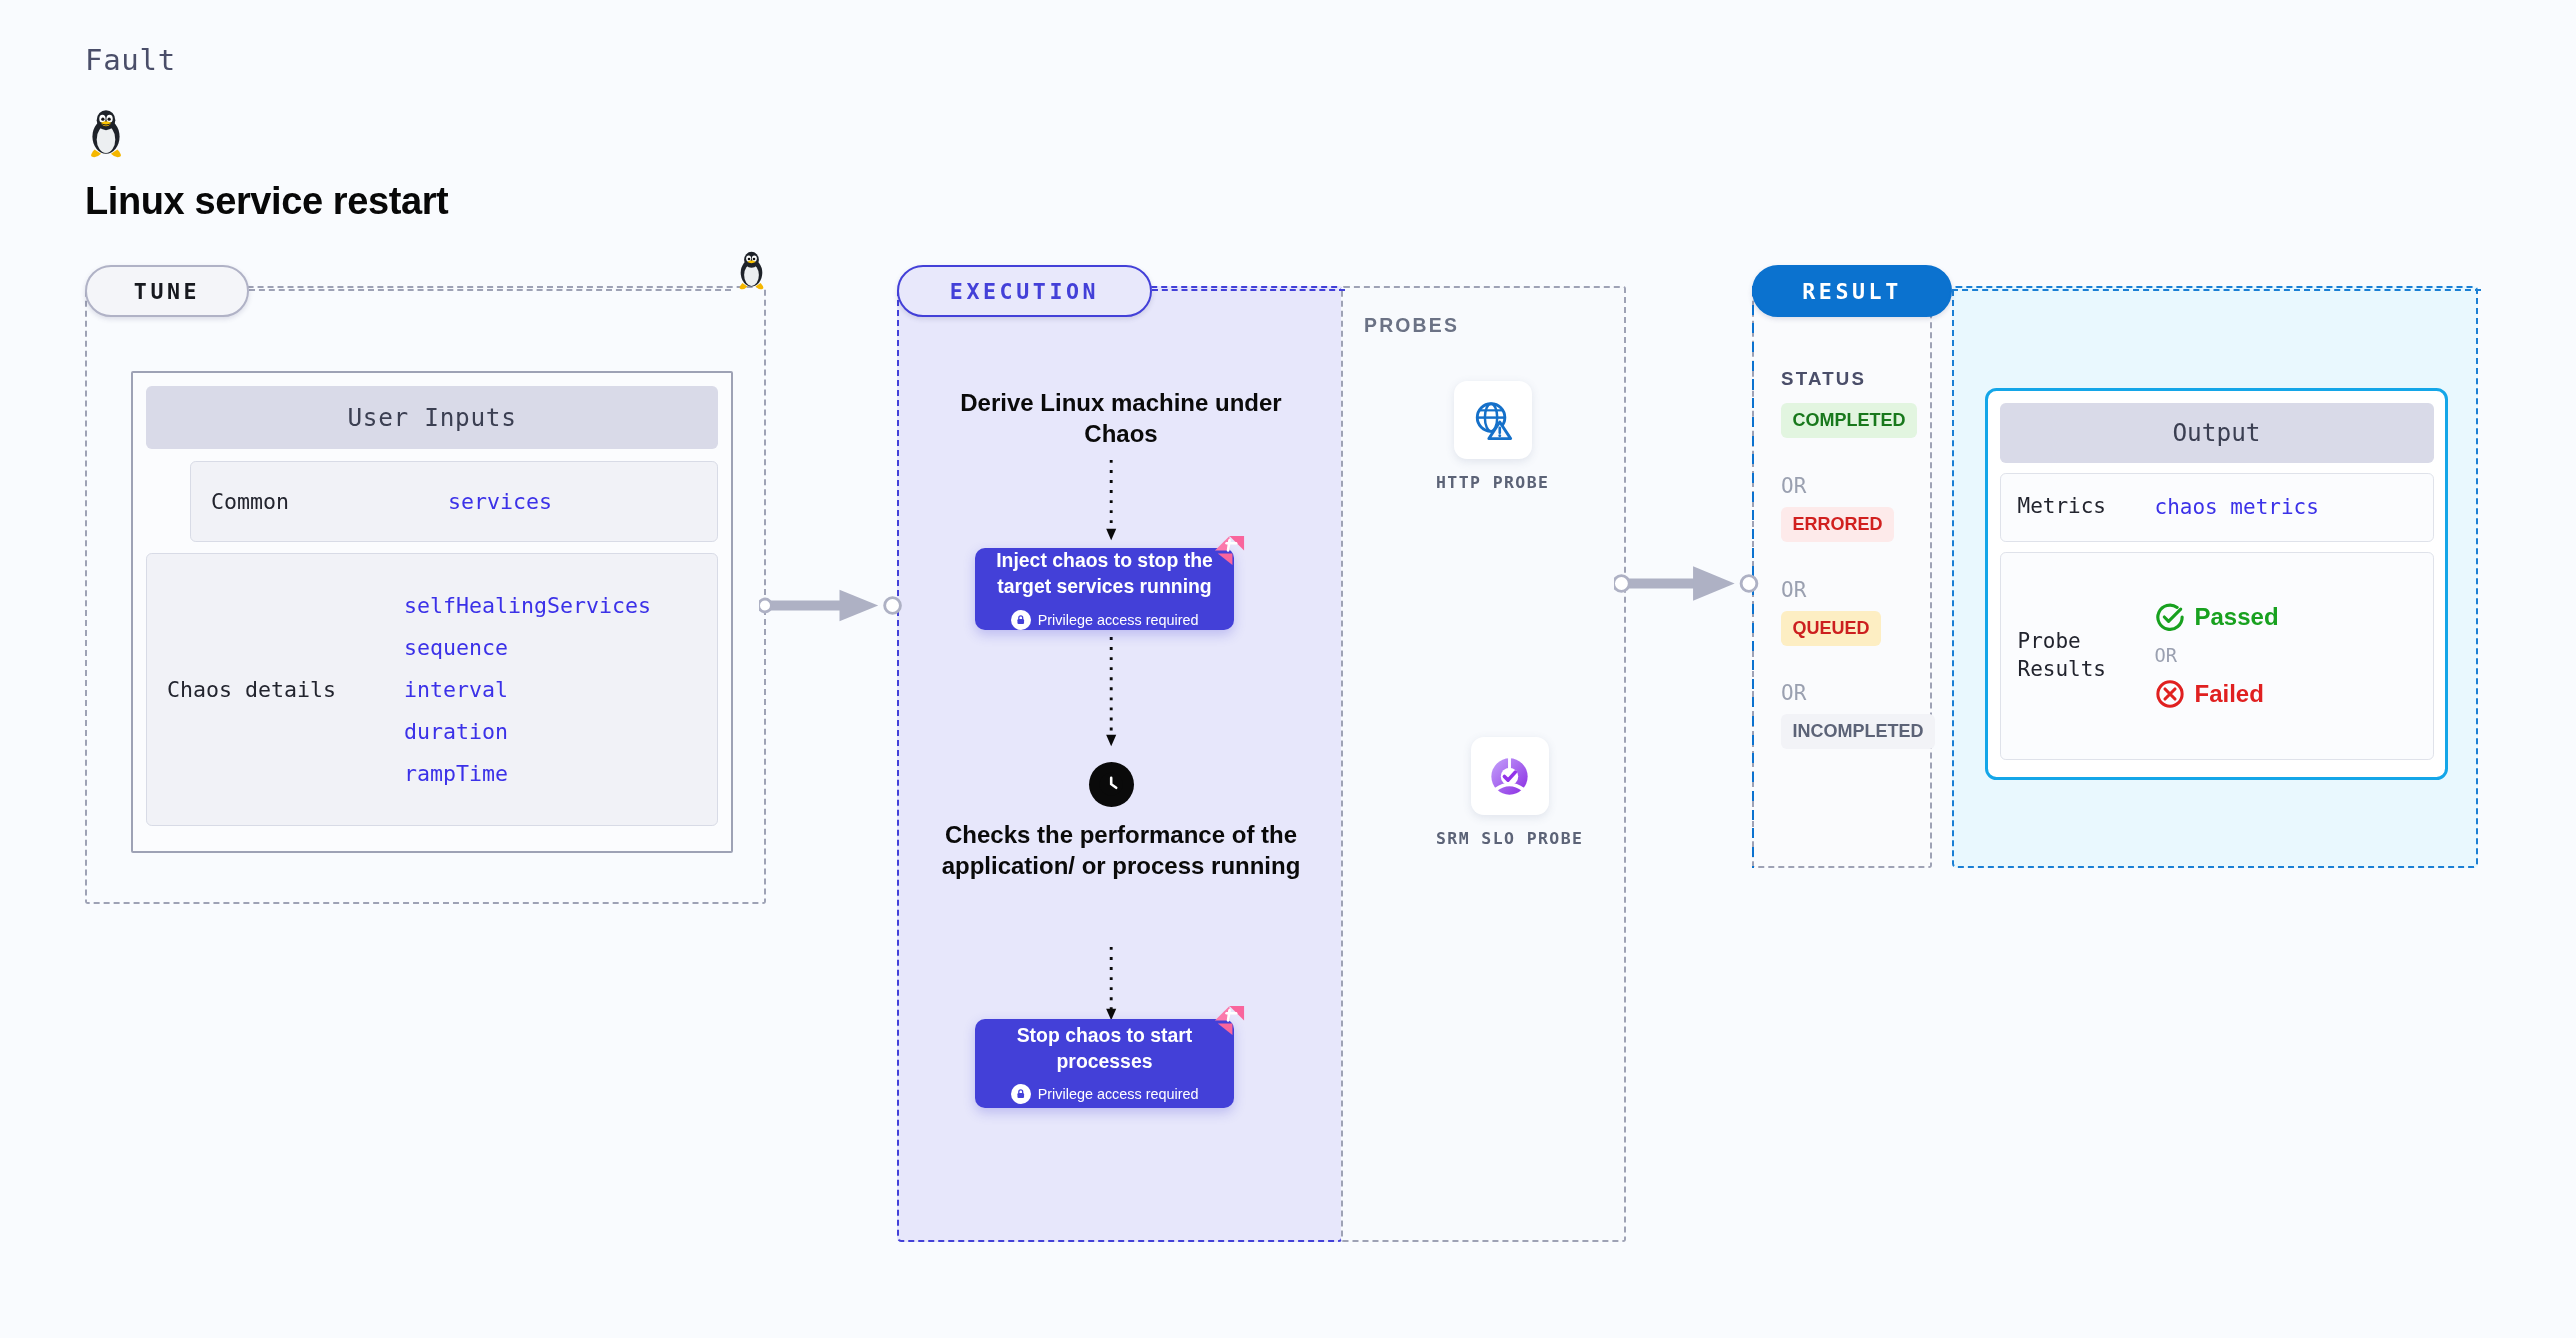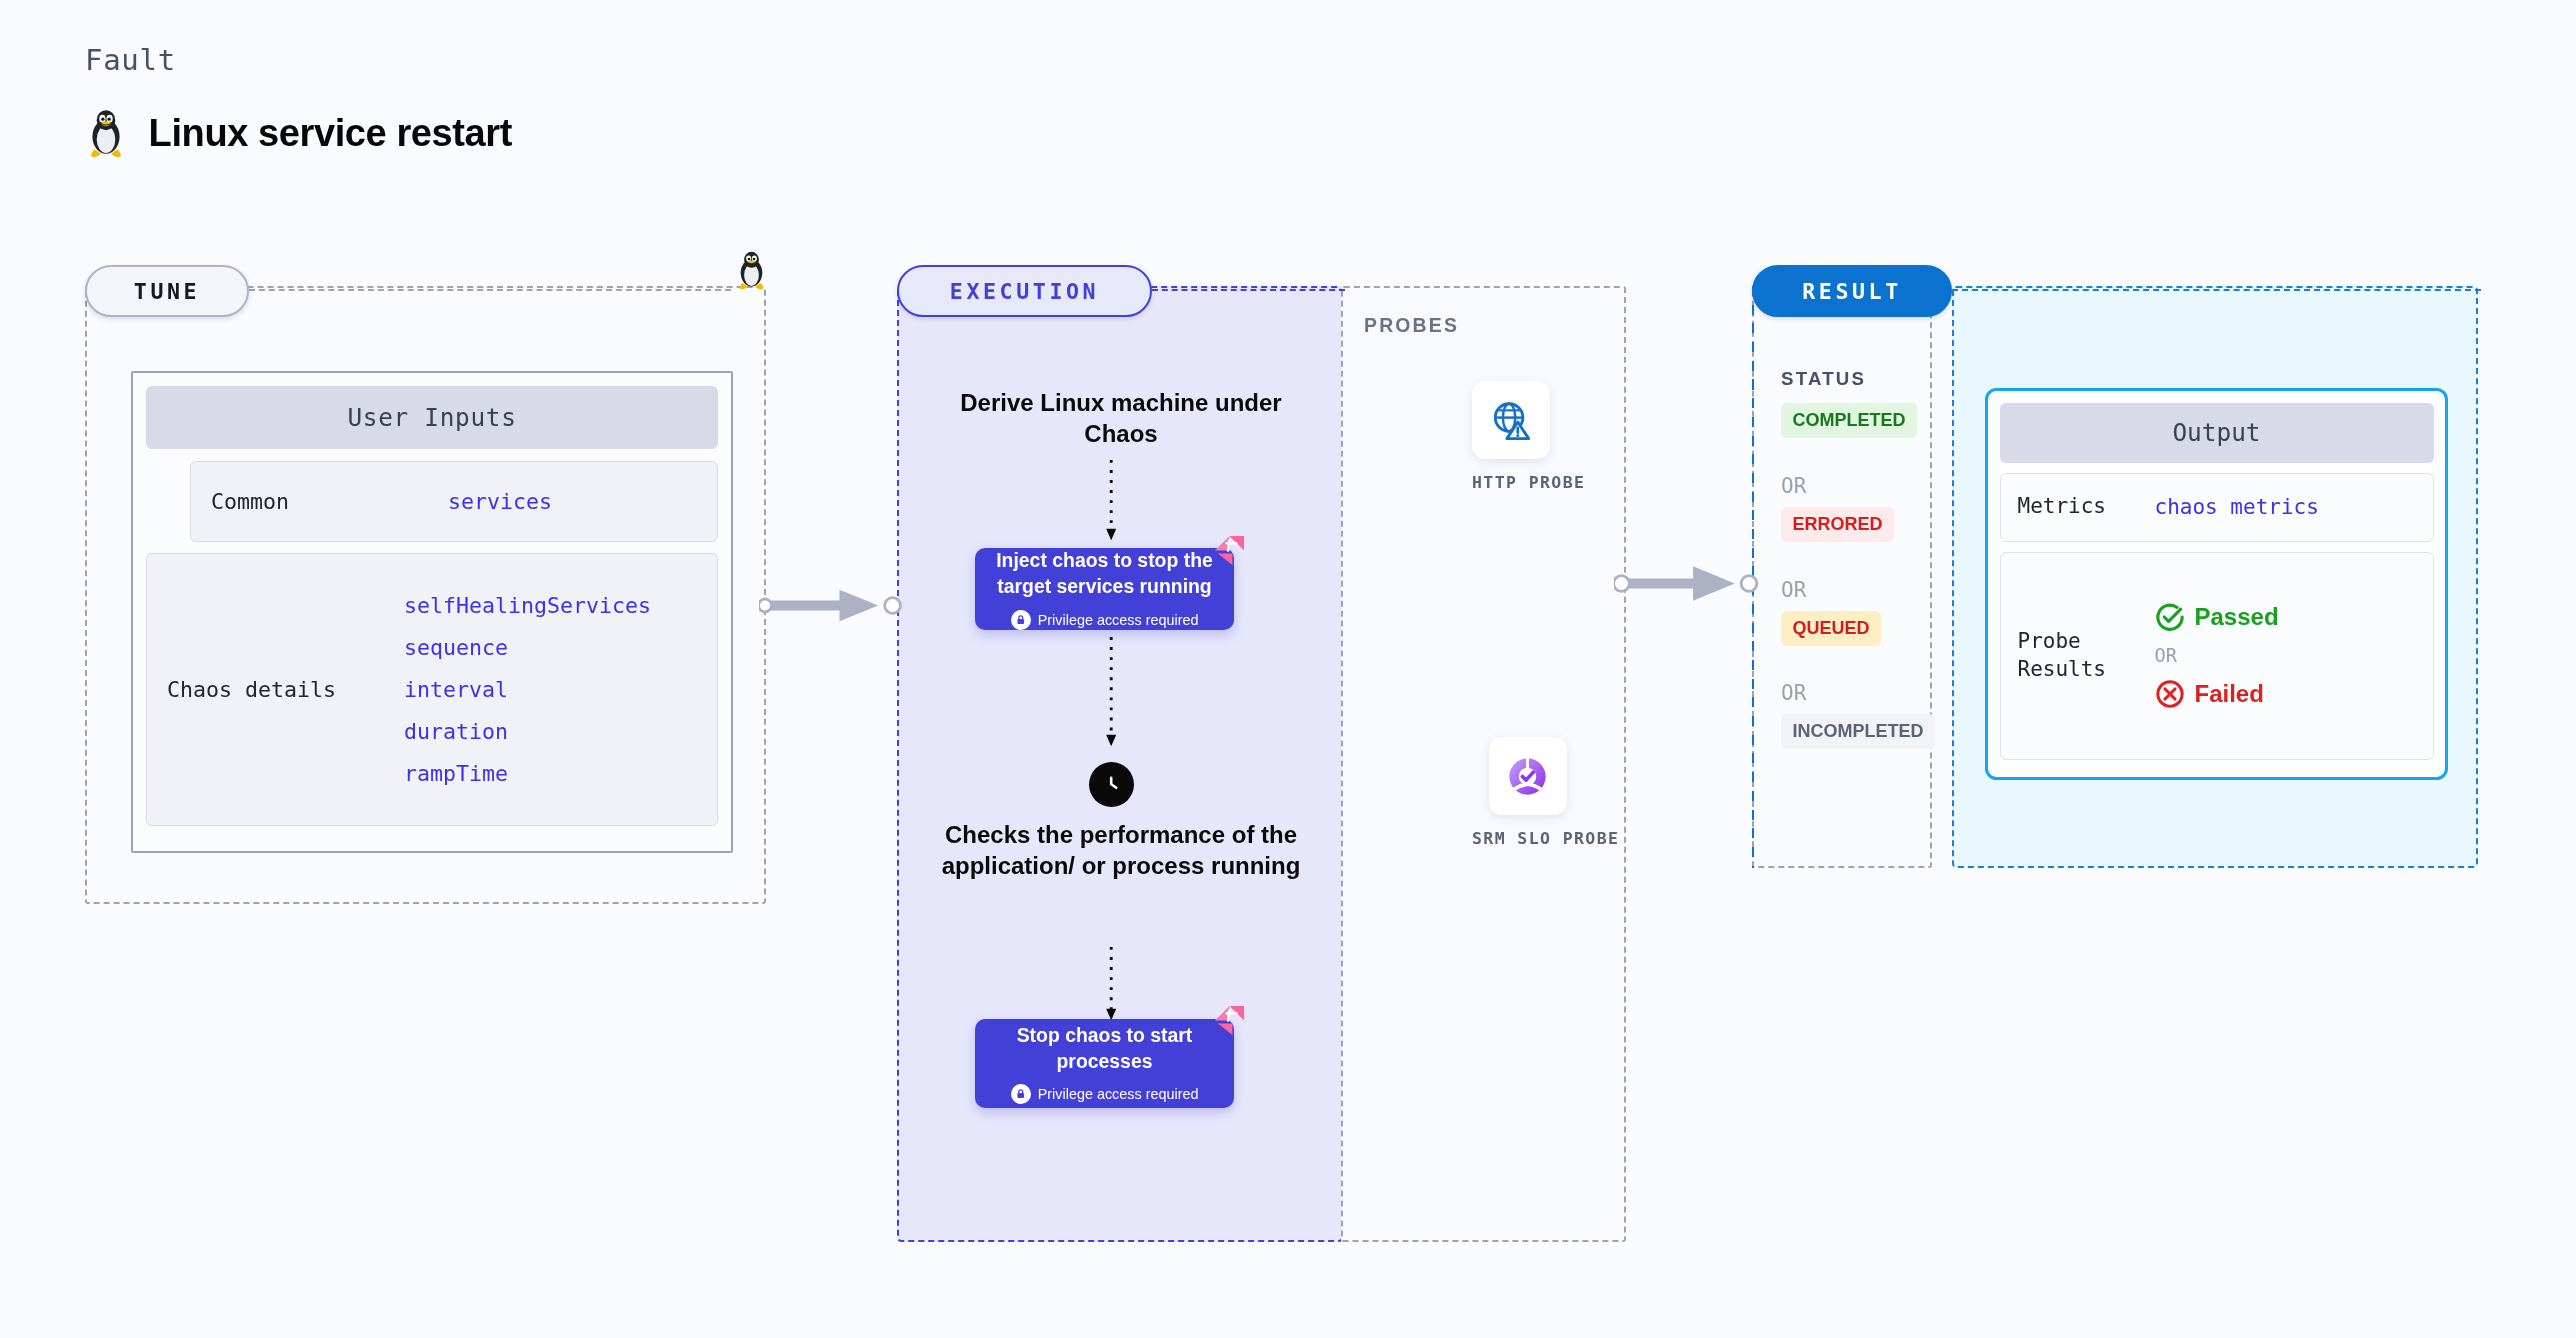--- a/index.html
+++ b/index.html
@@ -16,21 +16,21 @@
   .canvas { position: relative; width: 2576px; height: 1338px; }
 
   
   .hdr-fault {
     position: absolute; left: 85px; top: 43px;
     font-family: "DejaVu Sans Mono", monospace;
     font-size: 29px; color: #4a4e69; letter-spacing: 0.7px;
   }
   .hdr-row {
     position: absolute; left: 85px; top: 108px;
-    display: flex; align-items: center; gap: 21.6px;
+    display: flex; gap: 21.6px; flex-direction: column;
   }
   .hdr-title {
     font-size: 38px; font-weight: bold; color: #080808;
     font-family: "Liberation Sans", sans-serif; letter-spacing: -0.4px;
   }
 
   
   .tux { display:block; }
 
   
@@ -177,21 +177,20 @@
   .probe-tile {
     width: 78px; height: 78px; background:#fff; border-radius: 13px;
     box-shadow: 0 2.9px 8.6px rgba(80,90,130,.13);
     display:flex; align-items:center; justify-content:center;
   }
   .probe-cap {
     margin-top: 13px; text-align:center;
     font-family: "DejaVu Sans Mono", monospace;
     font-size: 16.5px; font-weight:bold; color:#5c6377; letter-spacing: 1.4px;
     line-height: 1.35;
-    margin-left: 36px;
   }
 
   
   .status-label {
     position:absolute; left: 1781px; top: 368px;
     font-size: 18.7px; font-weight: bold; color:#4a4e69; letter-spacing: 2.2px;
   }
   .badge {
     position:absolute; border-radius: 5.8px;
     display:flex; align-items:center; justify-content:center;

